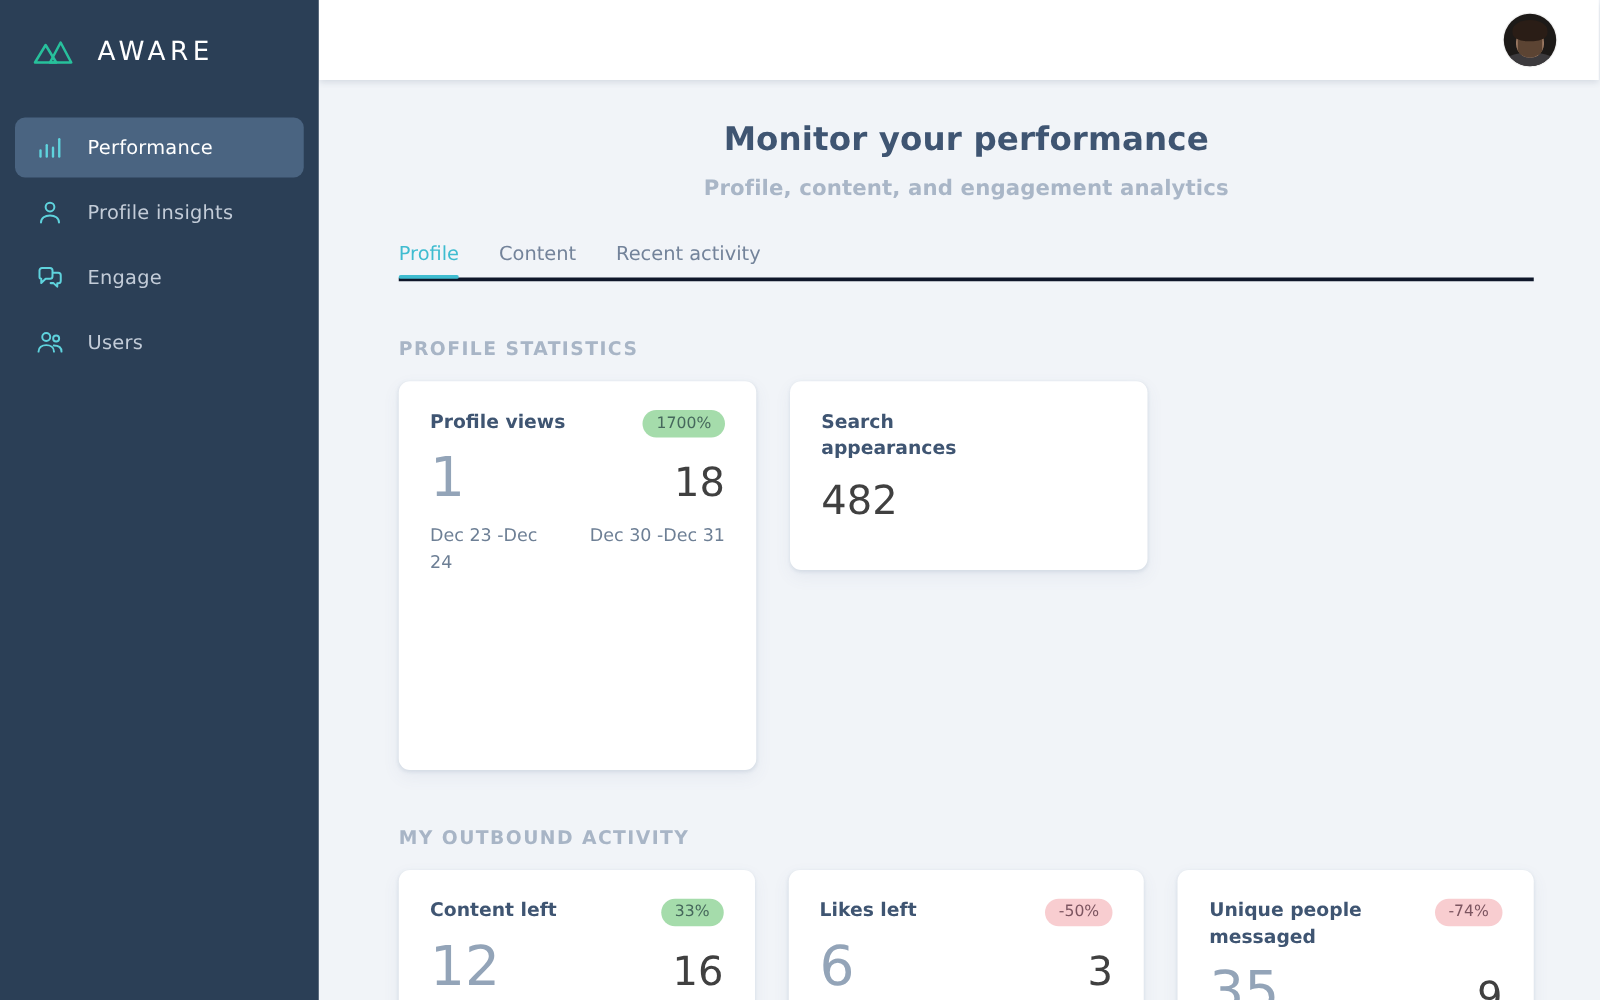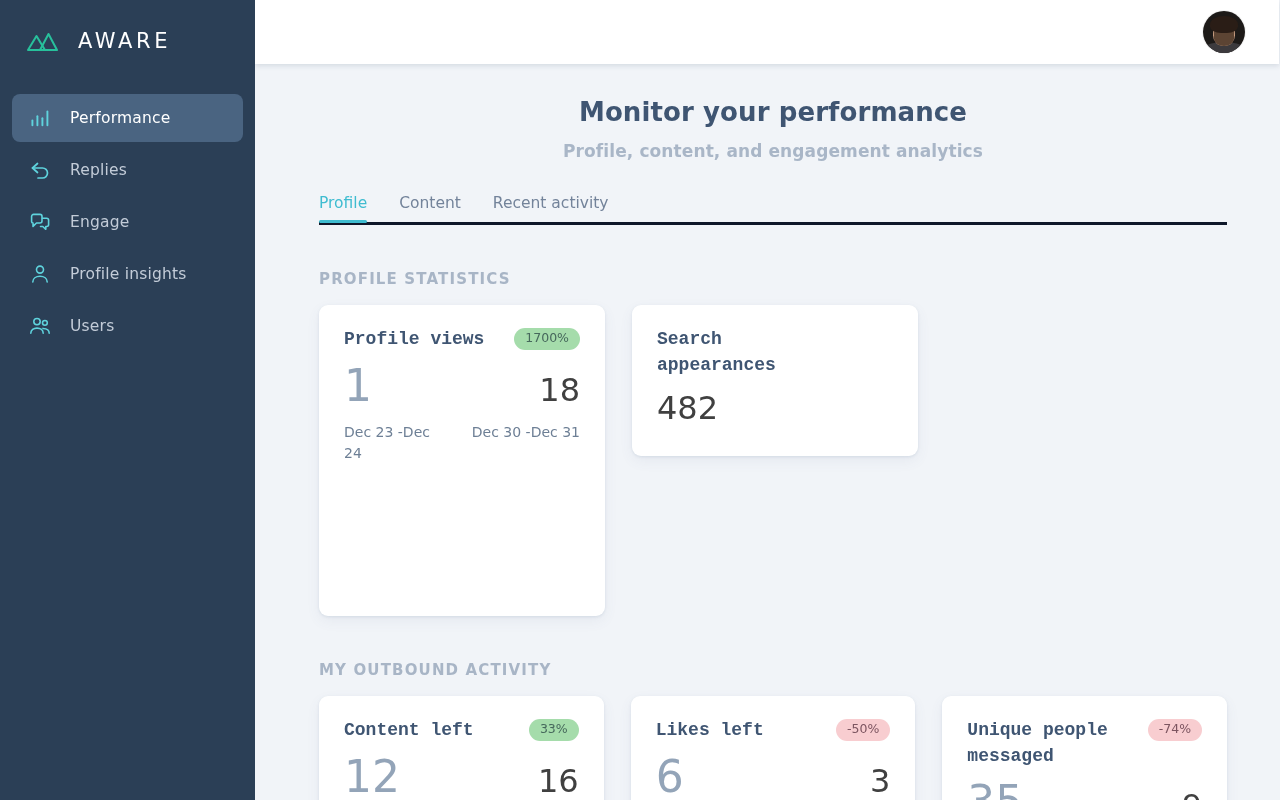--- a/index.html
+++ b/index.html
@@ -125,22 +125,22 @@
     padding: 22px 25px 0 25px;
     position: relative;
   }
   .card.w-stat { width: 286px; }
 
   .card-head {
     display: flex; align-items: flex-start; justify-content: space-between;
     gap: 10px; min-height: 22px;
   }
   .card-title {
-    font-size: 18px; font-weight: 700; color: #3f5572;
-    line-height: 1.42; max-width: 165px; font-family: Liberation Mono, monospace;
+    font-size: 15px; font-weight: 700; color: #3f5572;
+    line-height: 1.42; max-width: 165px;
   }
   .badge {
     font-size: 12.5px; padding: 4px 11px 5px; border-radius: 11px;
     white-space: nowrap; line-height: 1; flex: 0 0 auto;
     margin-top: 1px;
   }
   .badge.pos { background: #a5dcab; color: #46685c; }
   .badge.neg { background: #f8cdd0; color: #7c5560; }
 
   .values {
@@ -194,48 +194,39 @@
           <svg viewBox="0 0 22 22" width="22" height="22" fill="none" stroke="#5fd3dd" stroke-width="1.9" stroke-linecap="round">
             <path d="M3.4 18.2 V13.4"></path>
               <path d="M8.4 18.2 V9.2"></path>
             <path d="M13.4 18.2 V11.2"></path>
               <path d="M18.4 18.2 V4.4"></path>
           </svg>
         </span>
         <span class="nav-label">Performance</span>
       </div>
 
+
       <div class="nav-item">
         <span class="nav-icon">
-          <svg viewBox="0 0 22 22" width="22" height="22" fill="none" stroke="#5fd3dd" stroke-width="1.7" stroke-linecap="round" stroke-linejoin="round">
-            <path d="M8.5 4.5 L3.5 9 L8.5 13.5"></path>
-            <path d="M3.5 9 H13.5 a5 5 0 0 1 0 10 H9"></path>
+          <svg viewBox="0 0 22 22" width="22" height="22" fill="none" stroke="#5fd3dd" stroke-width="1.6" stroke-linecap="round">
+            <circle cx="11" cy="6.6" r="3.5"></circle>
+            <path d="M3.8 19 c0-3.6 3.2-5.7 7.2-5.7 s7.2 2.1 7.2 5.7"></path>
           </svg>
         </span>
-        <span class="nav-label">Replies</span>
+        <span class="nav-label">Profile insights</span>
       </div>
 
       <div class="nav-item">
         <span class="nav-icon">
           <svg viewBox="0 0 22 22" width="22" height="22" fill="none" stroke="#5fd3dd" stroke-width="1.6" stroke-linecap="round" stroke-linejoin="round">
             <path d="M2.6 5.4 a2 2 0 0 1 2-2 H11 a2 2 0 0 1 2 2 V10 a2 2 0 0 1-2 2 H7.5 L4 15.4 V12 a1.4 1.4 0 0 1-1.4-1.4 Z"></path>
             <path d="M13.4 7.2 h4.2 a2 2 0 0 1 2 2 v4.3 a2 2 0 0 1-2 2 h-.8 v2.8 l-3-2.8 h-2.3"></path>
           </svg>
         </span>
         <span class="nav-label">Engage</span>
-      </div>
-
-      <div class="nav-item">
-        <span class="nav-icon">
-          <svg viewBox="0 0 22 22" width="22" height="22" fill="none" stroke="#5fd3dd" stroke-width="1.6" stroke-linecap="round">
-            <circle cx="11" cy="6.6" r="3.5"></circle>
-            <path d="M3.8 19 c0-3.6 3.2-5.7 7.2-5.7 s7.2 2.1 7.2 5.7"></path>
-          </svg>
-        </span>
-        <span class="nav-label">Profile insights</span>
       </div>
 
       <div class="nav-item">
         <span class="nav-icon">
           <svg viewBox="0 0 22 22" width="22" height="22" fill="none" stroke="#5fd3dd" stroke-width="1.55" stroke-linecap="round">
             <circle cx="8" cy="6.6" r="3.2"></circle>
             <path d="M1.8 18.3 c0-3.3 2.8-5.2 6.2-5.2 s6.2 1.9 6.2 5.2"></path>
             <circle cx="15.9" cy="7.8" r="2.4"></circle>
             <path d="M14 13.4 c3 .05 6.2 1.3 6.2 4.9"></path>
           </svg>

